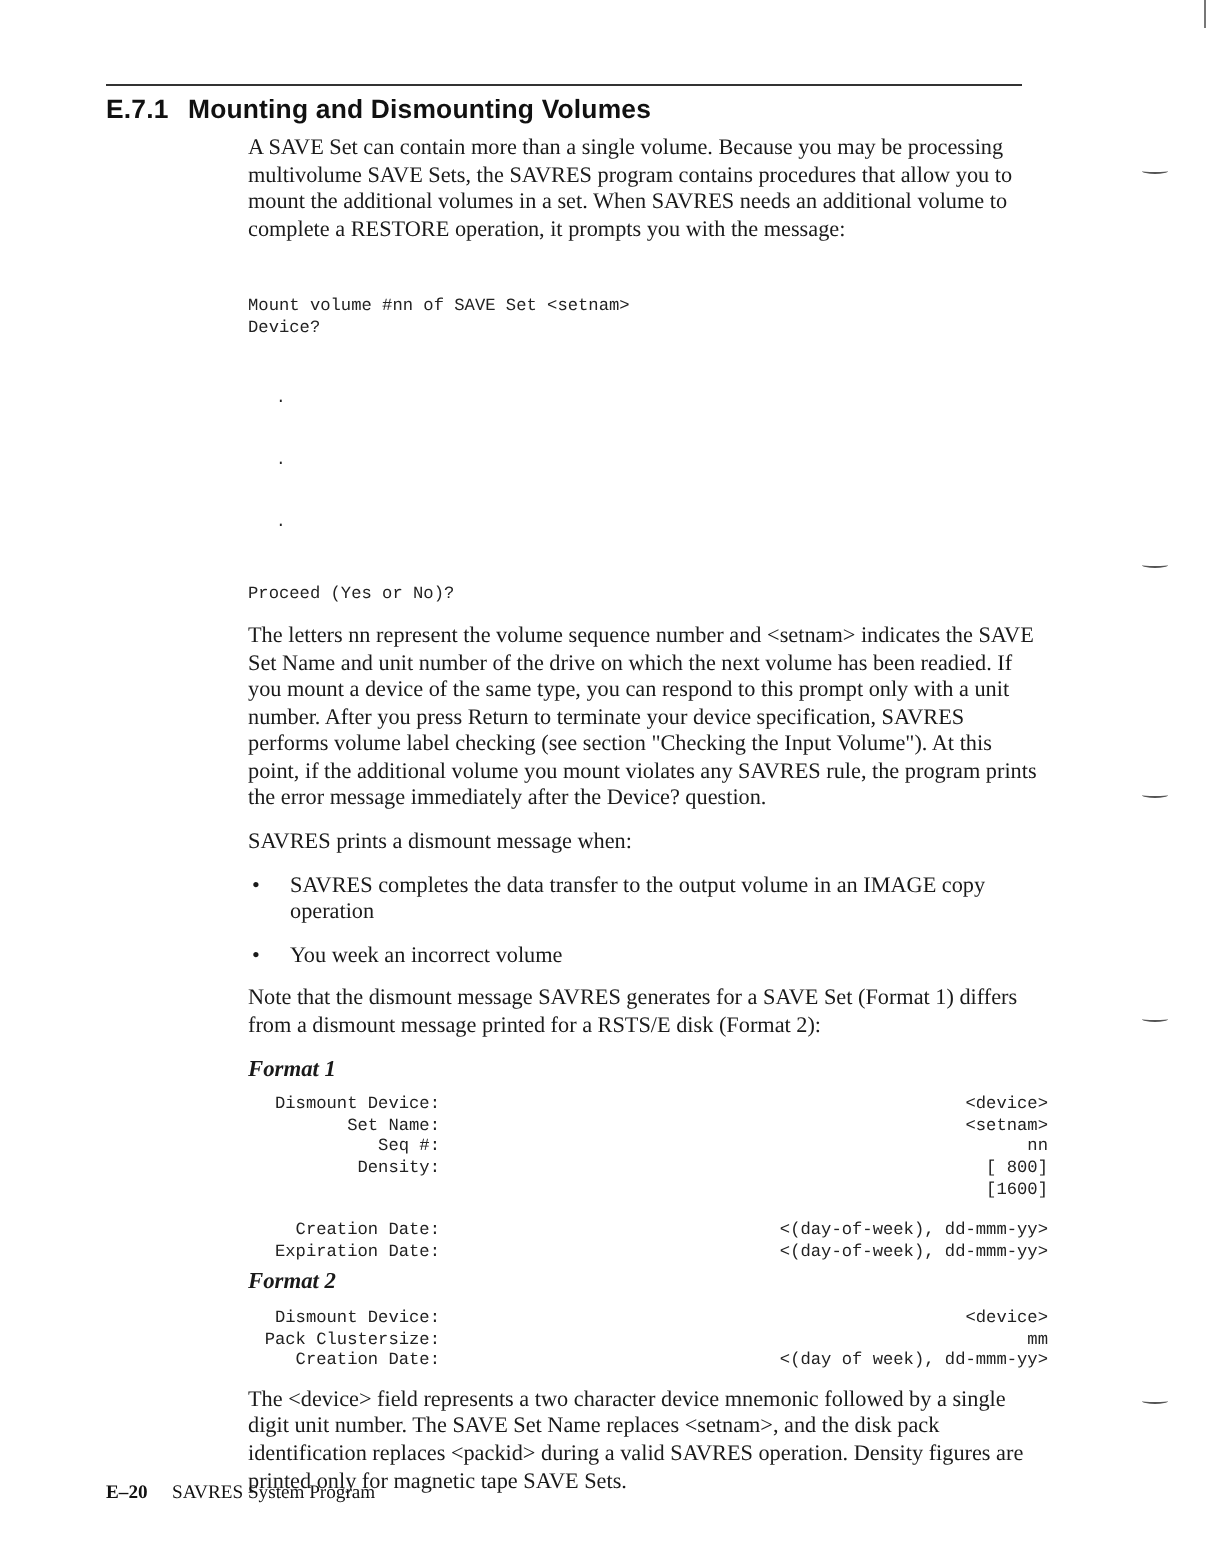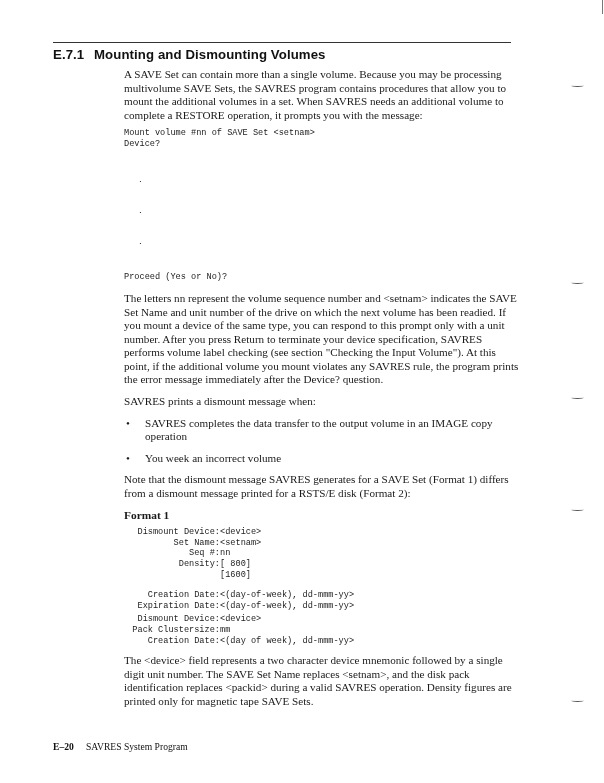--- a/index.html
+++ b/index.html
@@ -80,28 +80,30 @@
     }
     .bullet-list li .bullet {
       position: absolute;
       left: 2px;
       top: 0;
     }
     .format-heading {
       font-weight: bold;
       font-size: 11.4px;
       margin: 0 0 5px 0;
+      font-style: italic;
     }
     .field-table {
       margin: 0 0 3px 0;
       border-collapse: collapse;
     }
     .field-row {
       display: flex;
       height: 10.6px;
+      justify-content: space-between;
     }
     .field-label {
       width: 96px;
       text-align: right;
       font-family: "Liberation Mono", "DejaVu Sans Mono", monospace;
       font-size: 8.6px;
       line-height: 10.6px;
       white-space: pre;
       color: #222;
     }
@@ -147,21 +149,21 @@
 <body>
 
 <div class="top-rule"></div>
 <div class="edge-mark"></div>
 
 <div class="section-heading">
   <span class="num">E.7.1</span><span>Mounting and Dismounting Volumes</span>
 </div>
 
 <div class="content">
-  <p class="para" style="margin-bottom:6px">A SAVE Set can contain more than a single volume.  Because you may be processing multivolume SAVE Sets, the SAVRES program contains procedures that allow you to mount the additional volumes in a set.  When SAVRES needs an additional volume to complete a RESTORE operation, it prompts you with the message:</p>
+  <p class="para" style="margin-bottom:26px">A SAVE Set can contain more than a single volume.  Because you may be processing multivolume SAVE Sets, the SAVRES program contains procedures that allow you to mount the additional volumes in a set.  When SAVRES needs an additional volume to complete a RESTORE operation, it prompts you with the message:</p>
 
   <div class="code-block">
     <div class="mono">Mount volume #nn of SAVE Set &lt;setnam&gt;</div>
     <div class="mono">Device?</div>
     <div class="dots mono">
       <div>.</div>
       <div>.</div>
       <div>.</div>
     </div>
     <div class="mono" style="margin-top:4px">Proceed (Yes or No)?</div>
@@ -209,20 +211,21 @@
     <div class="field-row" style="margin-top:10px">
         <span class="field-label">Creation Date:</span>
         <span class="field-value">&lt;(day-of-week), dd-mmm-yy&gt;</span>
       </div>
     <div class="field-row">
         <span class="field-label">Expiration Date:</span>
         <span class="field-value">&lt;(day-of-week), dd-mmm-yy&gt;</span>
       </div>
   </div>
 
+  <div class="format-heading" style="margin-top:4px">Format 2</div>
   <div class="field-table" style="margin-bottom:8px">
     <div class="field-row">
         <span class="field-label">Dismount Device:</span>
         <span class="field-value">&lt;device&gt;</span>
       </div>
     <div class="field-row">
         <span class="field-label">Pack Clustersize:</span>
         <span class="field-value">mm</span>
       </div>
     <div class="field-row">

